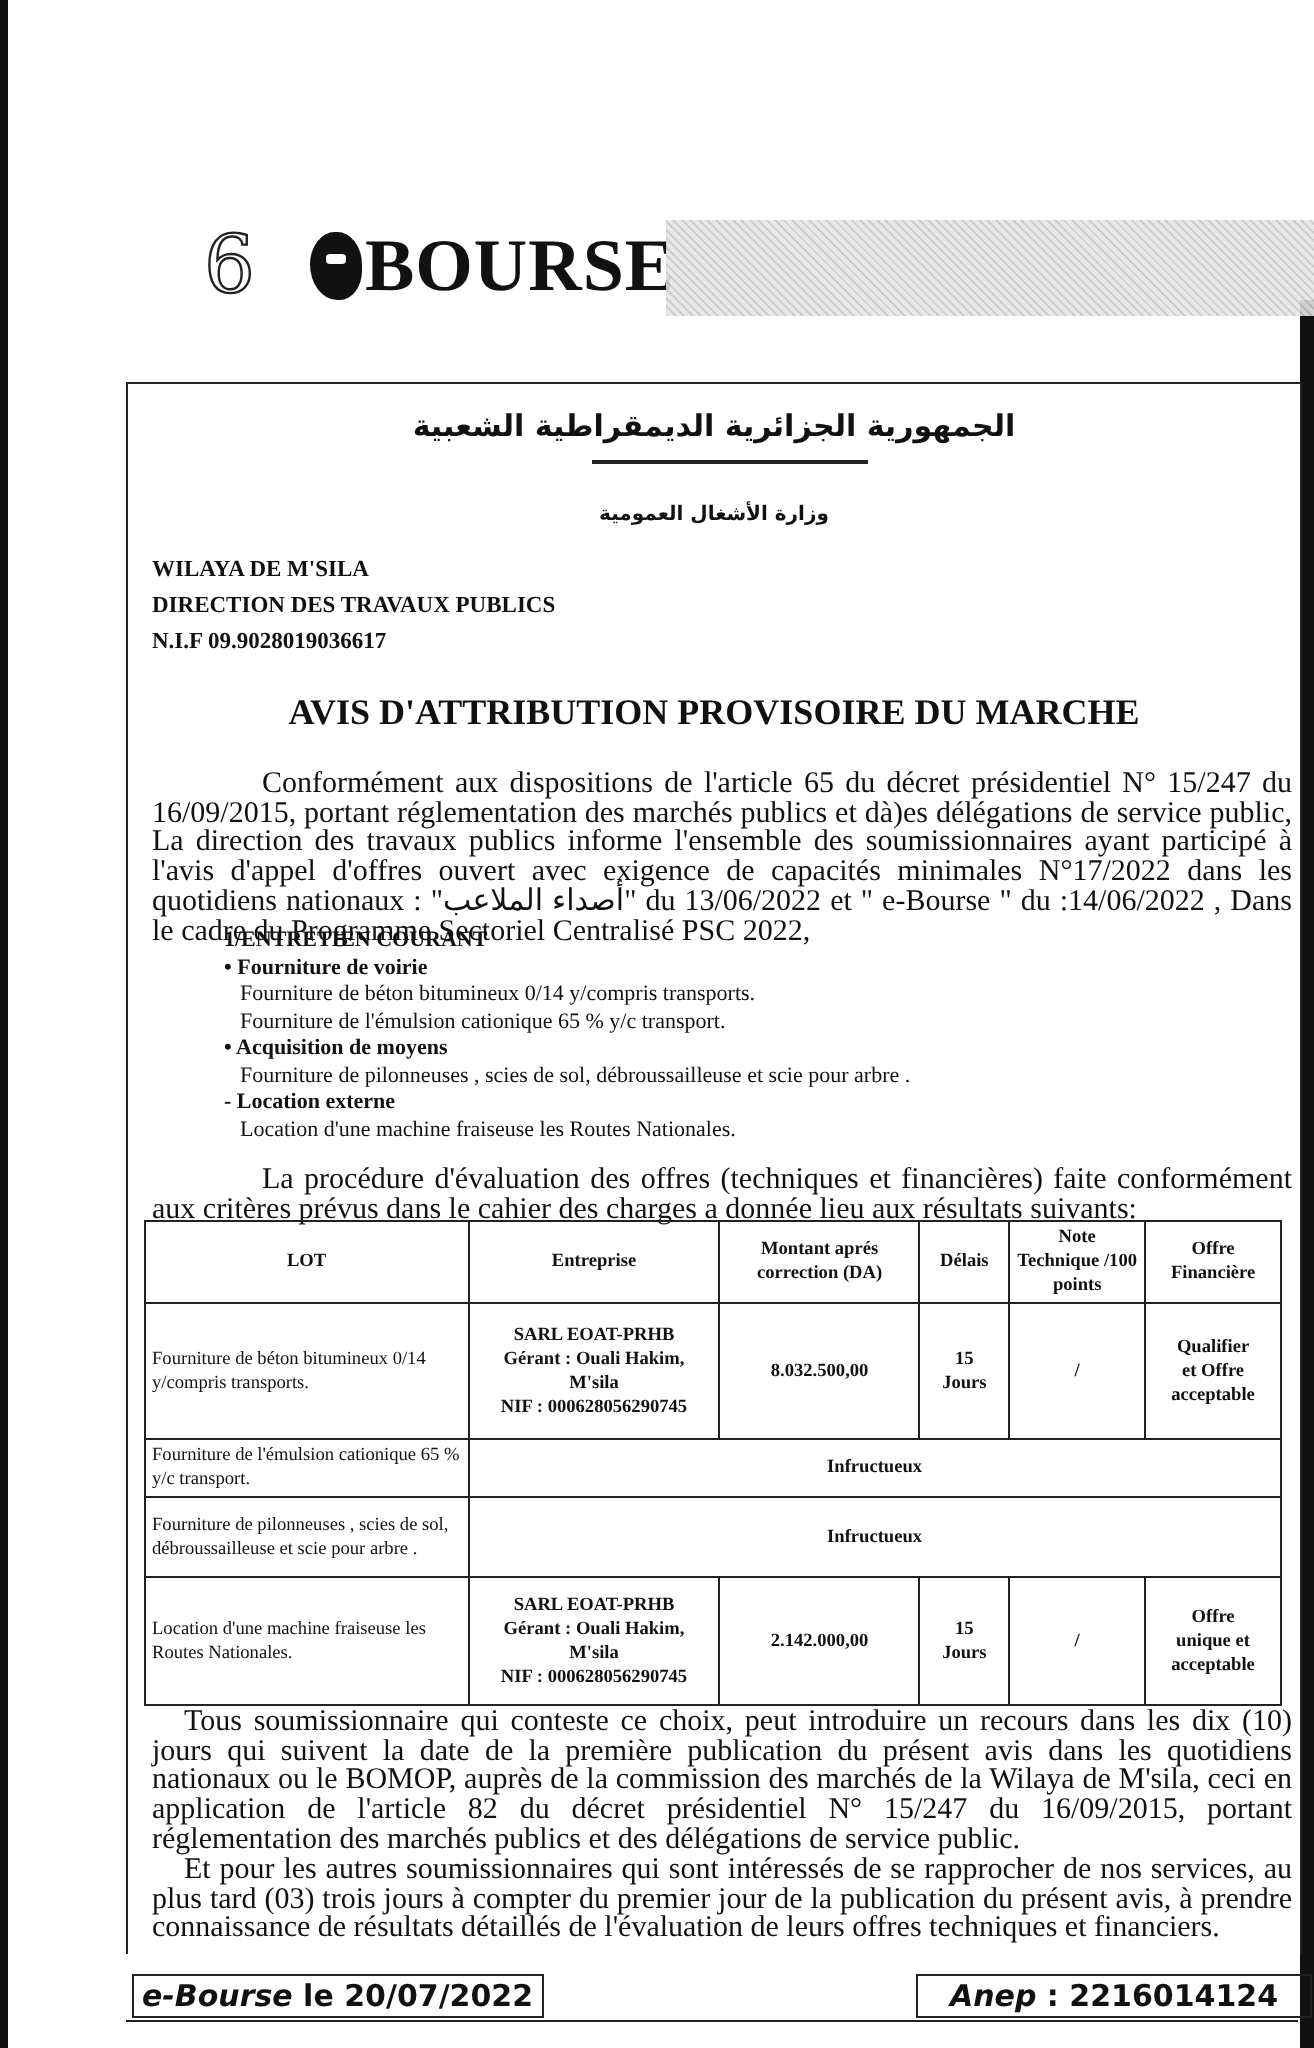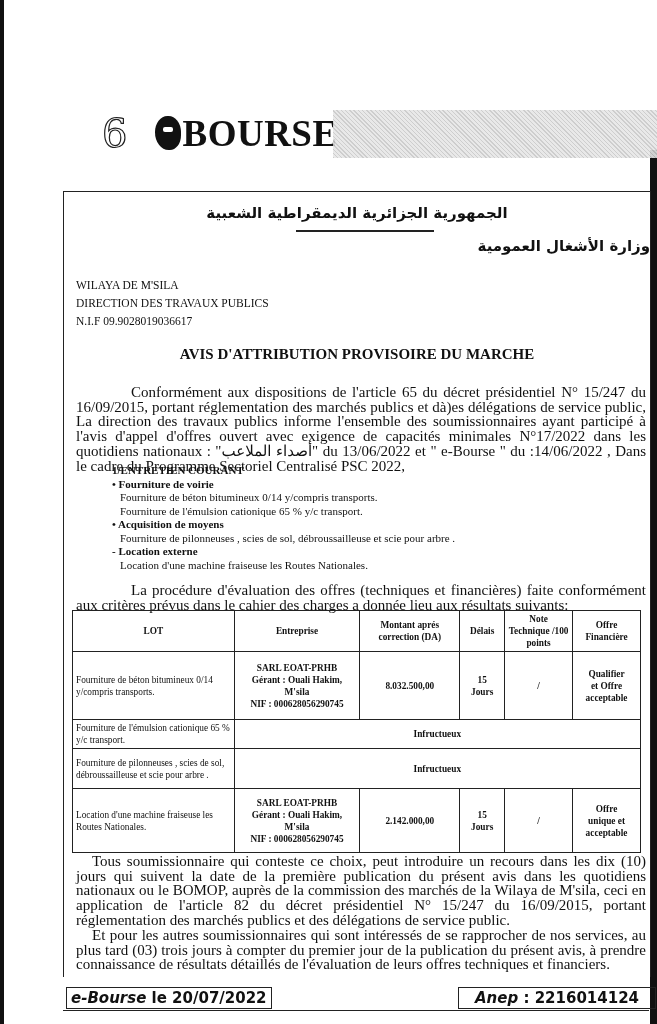--- a/index.html
+++ b/index.html
@@ -12,28 +12,28 @@
               -webkit-text-stroke:1.2px #222; margin-right:28px; line-height:1; }
   .brand { font-family:"Liberation Serif", serif; font-weight:bold; font-size:37px; letter-spacing:0.5px; line-height:1; display:flex; align-items:center; }
   .brand-e { display:inline-block; width:26px; height:34px; background:#111; border-radius:50% 50% 45% 55%; margin-right:1px; position:relative; }
   .brand-e::after { content:""; position:absolute; left:8px; top:11px; width:10px; height:5px; background:#fff; border-radius:2px; }
   .halftone { position:absolute; left:333px; top:110px; width:325px; height:48px;
               background:repeating-linear-gradient(45deg,#c8c8c8 0 1px,#e6e6e6 1px 3px); opacity:.9; }
   .box { position:absolute; left:63px; top:191px; width:586px; height:785px; border:1.2px solid #222; border-bottom:none; }
   .ar { position:absolute; font-family:"DejaVu Sans", sans-serif; font-weight:bold; direction:rtl; white-space:nowrap; }
   .ar-republic { left:0; width:586px; text-align:center; top:12px; font-size:15px; }
   .ar-rule { position:absolute; left:232px; width:138px; top:38px; height:2px; background:#222; }
-  .ar-ministry { left:0; width:586px; top:45px; font-size:15px; }
-  .hdr-left { position:absolute; left:12px; top:84px; font-weight:normal; font-size:11.5px; line-height:18px; }
+  .ar-ministry { left:0; width:586px; text-align:center; top:60px; font-size:10px; }
+  .hdr-left { position:absolute; left:12px; top:84px; font-weight:bold; font-size:11.5px; line-height:18px; }
   .hdr-right { position:absolute; right:12px; top:78px; text-align:right; }
   .hdr-right .ar { position:static; display:block; }
   .ar-wilaya { font-size:13px; line-height:18px; }
   .ar-dir { font-size:13px; line-height:18px; }
   .ar-nif { font-size:10px; line-height:18px; font-weight:bold; }
-  .title { position:absolute; left:0; width:586px; text-align:center; top:154px; font-weight:bold; font-size:15px; }
+  .title { position:absolute; left:0; width:586px; text-align:center; top:154px; font-weight:bold; font-size:18px; }
   .body { position:absolute; left:12px; width:570px; font-size:15px; line-height:14.7px; text-align:justify; }
   .p1 { top:193px; text-indent:55px; }
   .list { position:absolute; left:48px; top:272px; font-size:11px; line-height:13.5px; }
   .list .b { font-weight:bold; }
   .list .ind { padding-left:8px; }
   .p2 { top:391px; text-indent:55px; }
   table { position:absolute; left:8px; top:418px; width:569px; border-collapse:collapse; font-size:9.3px; }
   td, th { border:1px solid #222; text-align:center; vertical-align:middle; padding:2px 3px; line-height:12px; }
   th { font-weight:bold; height:36px; }
   td.lot { text-align:left; font-size:9.3px; }

